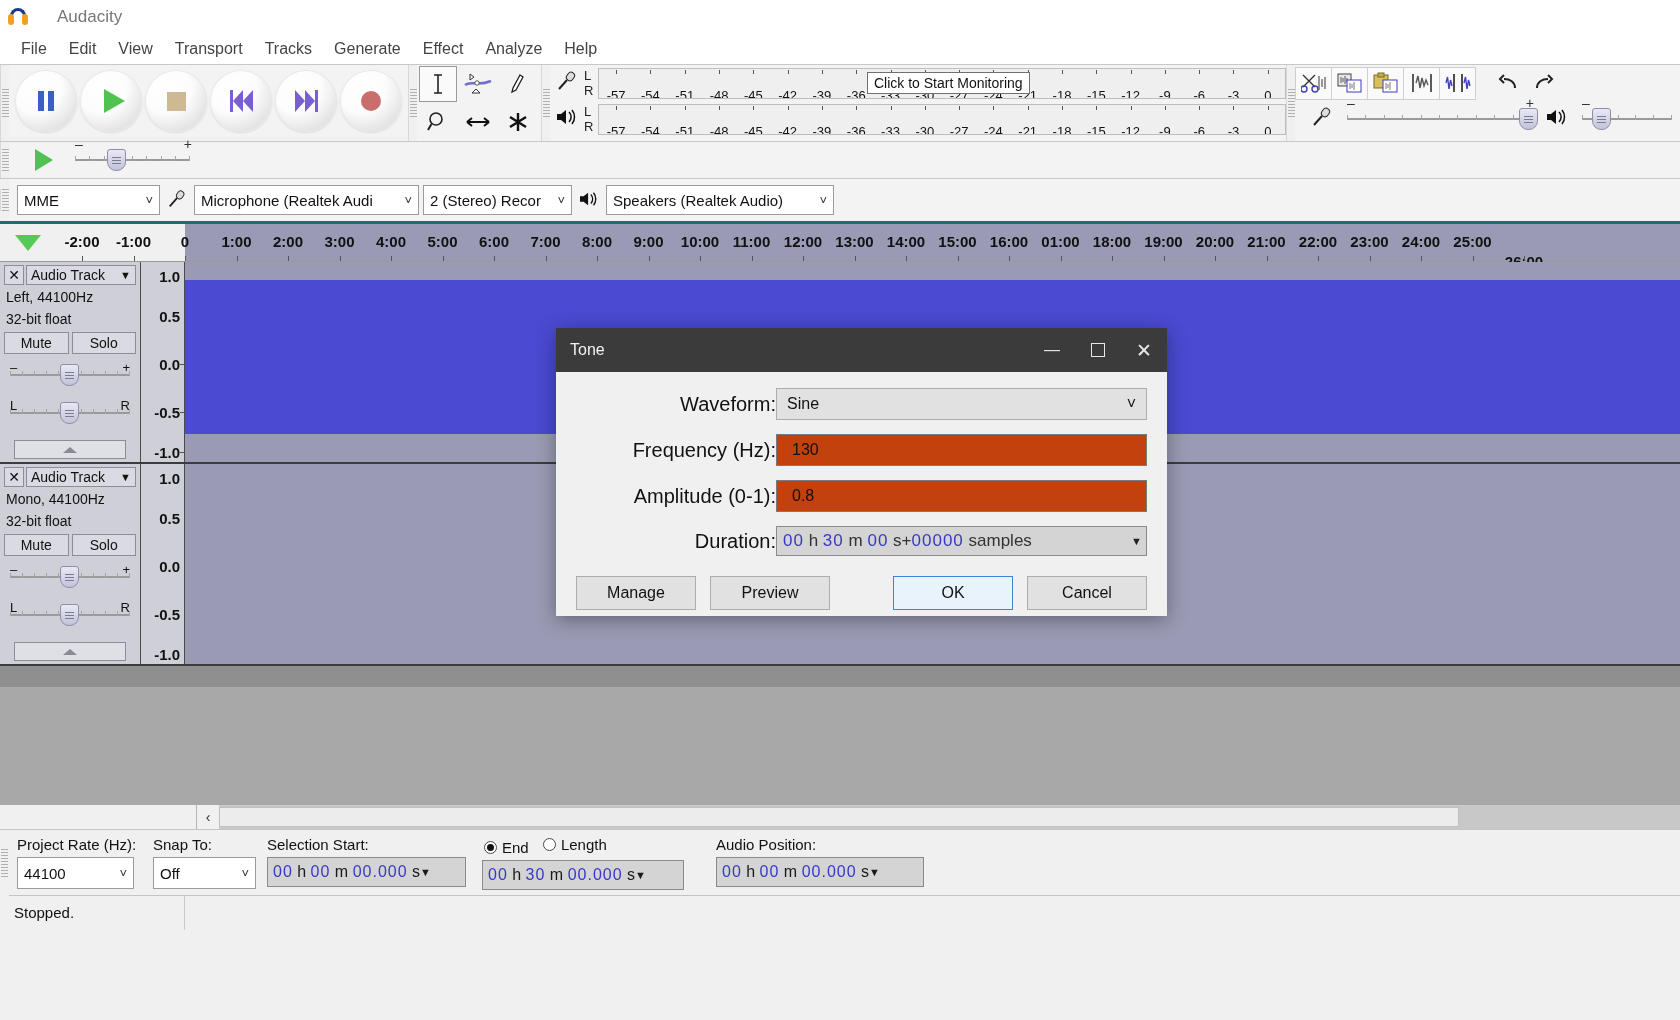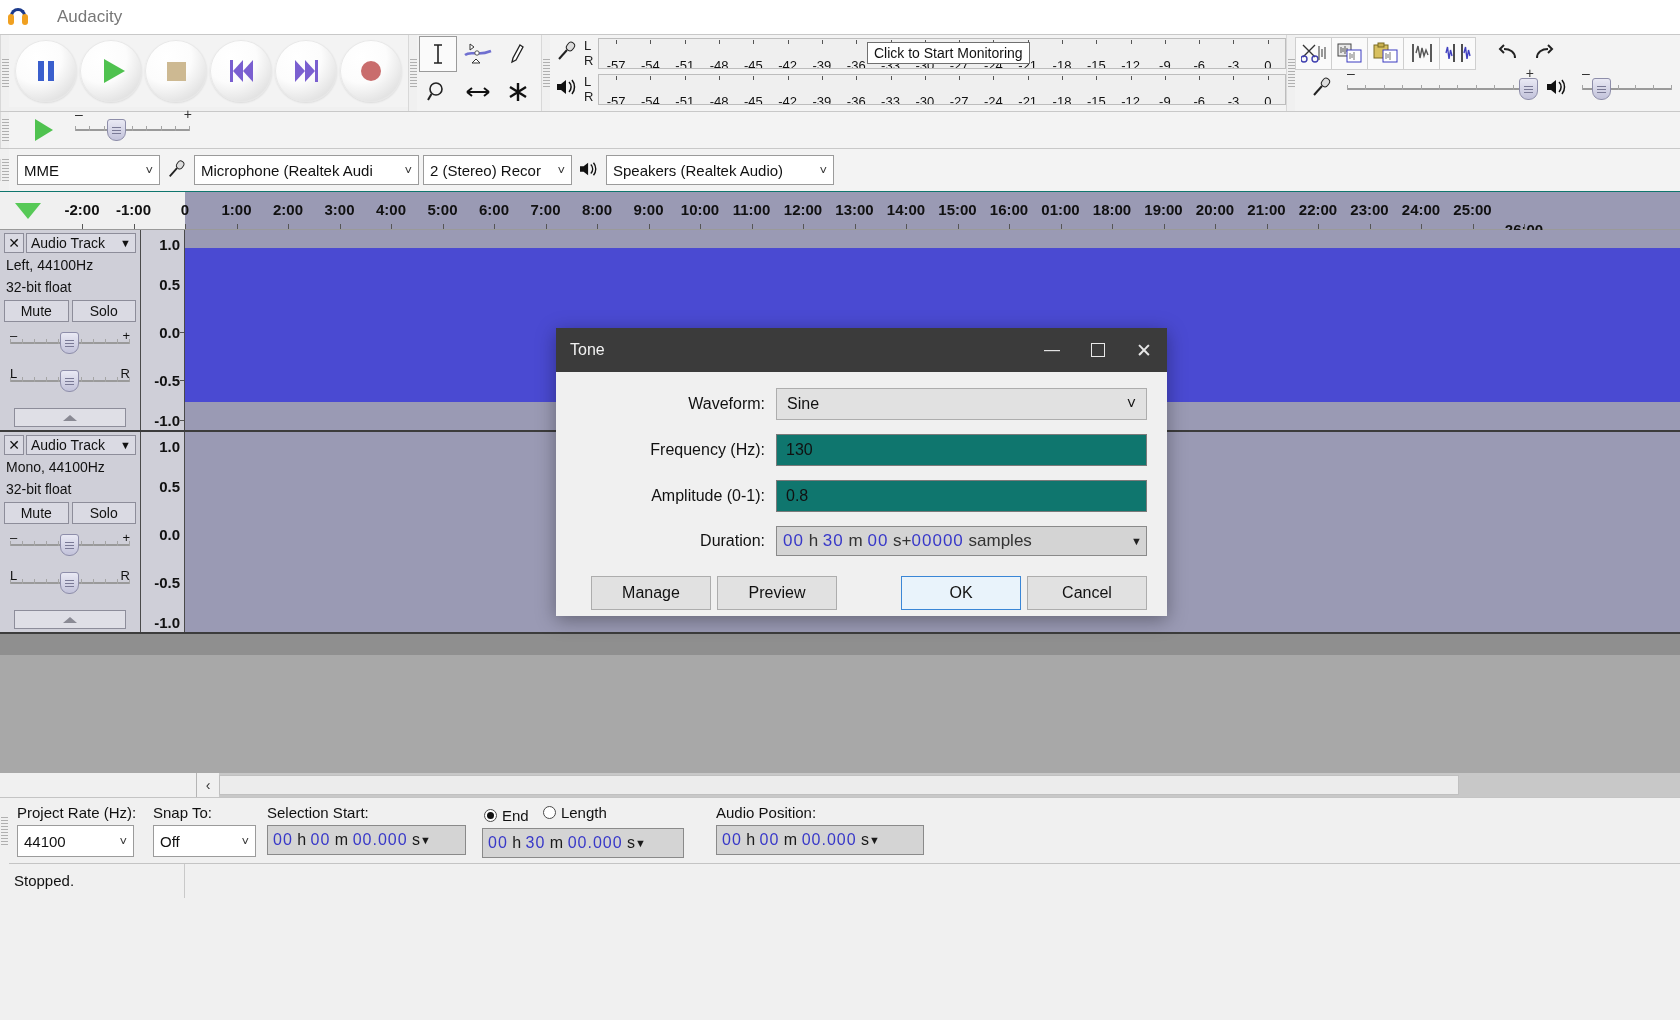--- a/index.html
+++ b/index.html
@@ -134,34 +134,34 @@
   
   .dialog { position:absolute; left:556px; top:328px; width:611px; height:288px;
       background:#f0f0f0; box-shadow:0 4px 18px rgba(0,0,0,.35); z-index:50; }
   .dlg-title { height:44px; background:#3b3b3b; display:flex; align-items:center;
       padding-left:14px; color:#f2f2f2; font-size:16px; }
   .dlg-title .t { flex:1; }
   .dlg-btn { width:46px; height:44px; display:flex; align-items:center; justify-content:center;
       color:#e8e8e8; font-size:16px; }
   .dlg-body { padding:16px 20px 0 20px; }
   .frow { display:flex; align-items:center; margin-bottom:14px; }
-  .flabel { width:200px; text-align:right; padding-right:11px; font-size:16px; color:#111; }
+  .flabel { width:200px; text-align:right; padding-right:0; font-size:20px; color:#111; }
   .fselect { flex:1; height:32px; background:#e1e1e1; border:1px solid #adadad;
       display:flex; align-items:center; padding:0 10px; font-size:16px; color:#111; }
   .fselect .cv { flex:1; }
-  .finput { flex:1; height:32px; background:#0f766e; border:1px solid #7a7a7a;
-      display:flex; align-items:center; padding:0 9px; font-size:16px; color:#111; }
+  .finput { flex:1; height:32px; background:#c2410c; border:1px solid #7a7a7a;
+      display:flex; align-items:center; padding:0 15px; font-size:16px; color:#111; }
   .ftime { flex:1; height:30px; background:#d4d4d4; border:1px solid #8a8a8a;
       display:flex; align-items:center; padding:0 2px 0 6px; font-size:17px; color:#333;
       font-family:"Liberation Sans", sans-serif; }
   .ftime .d { color:#3838c8; letter-spacing:1px; }
   .ftime .u { color:#333; }
   .ftime .sp { flex:1; }
   .ftime .car { font-size:12px; color:#222; padding-right:2px; }
-  .dlg-foot { display:flex; align-items:center; padding:6px 20px 0 20px; gap:6px;margin-left:15px; }
+  .dlg-foot { display:flex; align-items:center; padding:6px 20px 0 20px; gap:14px; }
   .dbtn { height:34px; min-width:120px; border:1px solid #adadad; background:#e1e1e1;
       display:flex; align-items:center; justify-content:center; font-size:16px; color:#111; }
   .dbtn.primary { border:1px solid #3a86d6; background:#e9f3fb; }
   .spacer { flex:1; }
 
   
   .hscroll-row { height:24px; background:#c8c8c8; display:flex; align-items:center; }
   .hs-left { width:197px; background:#f0f0f0; height:24px; border-right:1px solid #b5b5b5;}
   .hs-arrow { width:22px; height:24px; background:#f0f0f0; display:flex; align-items:center;
       justify-content:center; font-size:14px; color:#333; }
@@ -189,20 +189,31 @@
 
   <div class="titlebar">
     <div class="app-icon">
       <div class="band"></div>
         <div class="lcup"></div>
         <div class="rcup"></div>
     </div>
     <div class="app-title">Audacity</div>
   </div>
 
+  <div class="menubar">
+    <div class="menu-item">File</div>
+    <div class="menu-item">Edit</div>
+    <div class="menu-item">View</div>
+    <div class="menu-item">Transport</div>
+    <div class="menu-item">Tracks</div>
+    <div class="menu-item">Generate</div>
+    <div class="menu-item">Effect</div>
+    <div class="menu-item">Analyze</div>
+    <div class="menu-item">Help</div>
+  </div>
 
   <div class="toolbar-dock">
 
     <div class="tb-row" style="border-bottom:1px solid #c8c8c8;">
       <div class="grip">
         <i></i>
           <i></i>
           <i></i>
           <i></i>
           <i></i>
@@ -655,21 +666,21 @@
           <div class="sl-thumb" style="left:32px">
               <i></i>
               <i></i>
               <i></i>
             </div>
         </div>
       </div>
       <div style="flex:1;background:#f3f3f3;"></div>
     </div>
 
-    <div class="tb-row" style="border-bottom:1px solid #0f766e;align-items:center;">
+    <div class="tb-row" style="border-bottom:3px solid #0f766e;align-items:center;">
       <div class="grip">
         <i></i>
           <i></i>
           <i></i>
           <i></i>
           <i></i>
           <i></i>
           <i></i>
           <i></i>
       </div>

